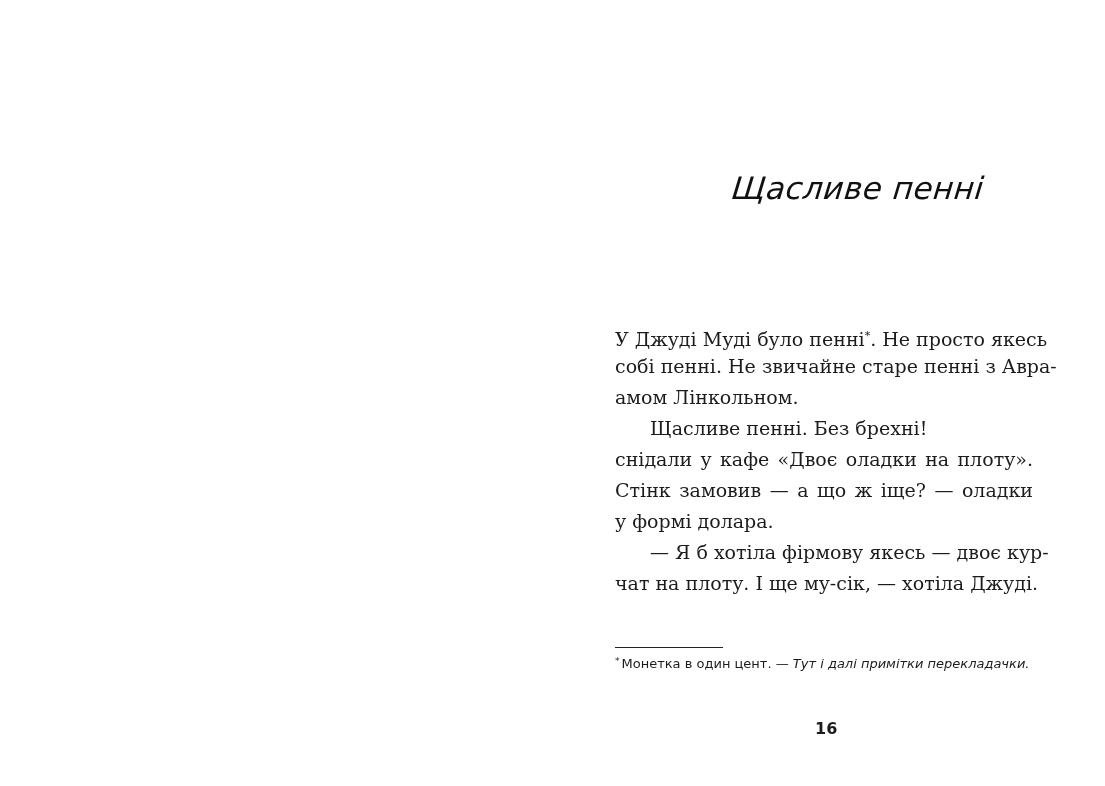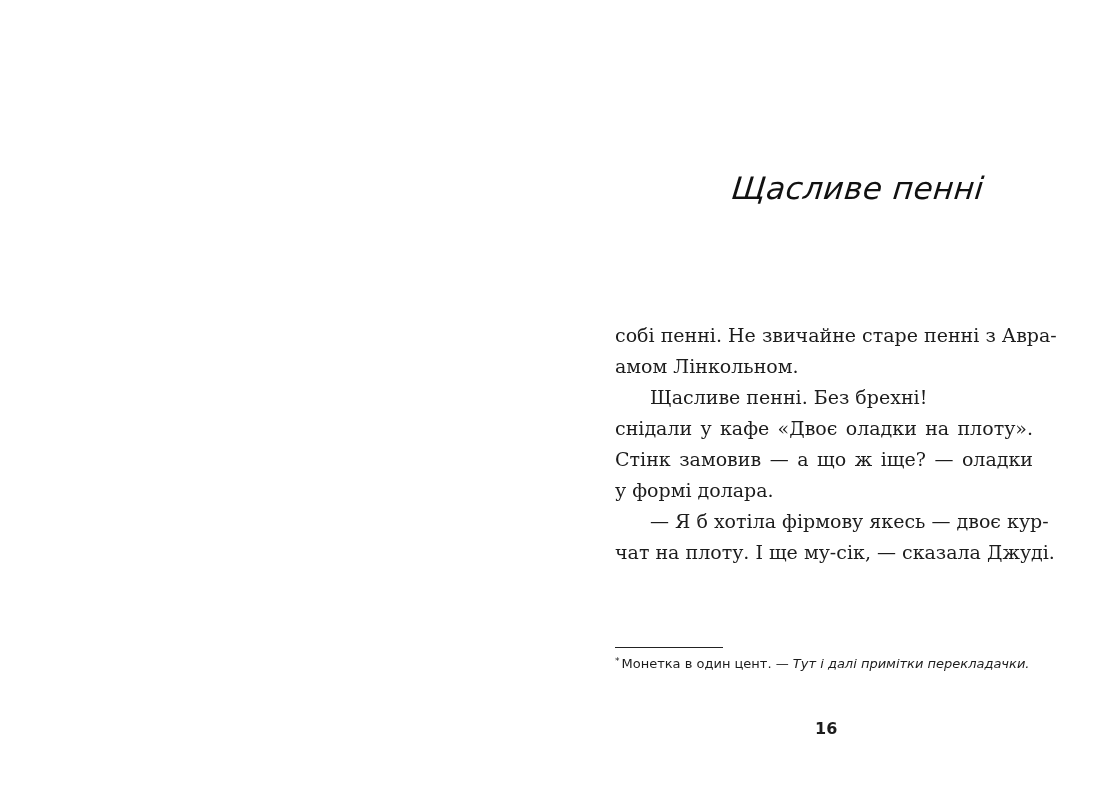--- a/index.html
+++ b/index.html
@@ -114,28 +114,29 @@
 <body>
 
 <div class="spread">
   <div class="page-left"></div>
   <div class="page-right"></div>
 </div>
 
 <h1 class="chapter-title">Щасливе пенні</h1>
 
 <div class="body-text">
+  <span class="line"><span>У Джуді Муді було пенні</span><sup class="note">*</sup><span>. Не просто якесь</span></span>
   <span class="line">собі пенні. Не звичайне старе пенні з Авра-</span>
   <span class="line last">амом Лінкольном.</span>
   <span class="line indent last">Щасливе пенні. Без брехні!</span>
   <span class="line">снідали у кафе «Двоє оладки на плоту».</span>
   <span class="line">Стінк замовив — а що ж іще? — оладки</span>
   <span class="line last">у формі долара.</span>
   <span class="line indent">— Я б хотіла фірмову якесь — двоє кур-</span>
-  <span class="line">чат на плоту. І ще му-сік, — сказала Джуді.</span>
+  <span class="line">чат на плоту. І ще му-сік, — хотіла Джуді.</span>
 </div>
 
 <div class="footnote-rule"></div>
 
 <div class="footnote">
   <span class="fn-mark">*</span><span>Монетка в один цент. — </span><span class="fn-italic">Тут і далі примітки перекладачки.</span>
 </div>
 
 <div class="page-number">16</div>
 

